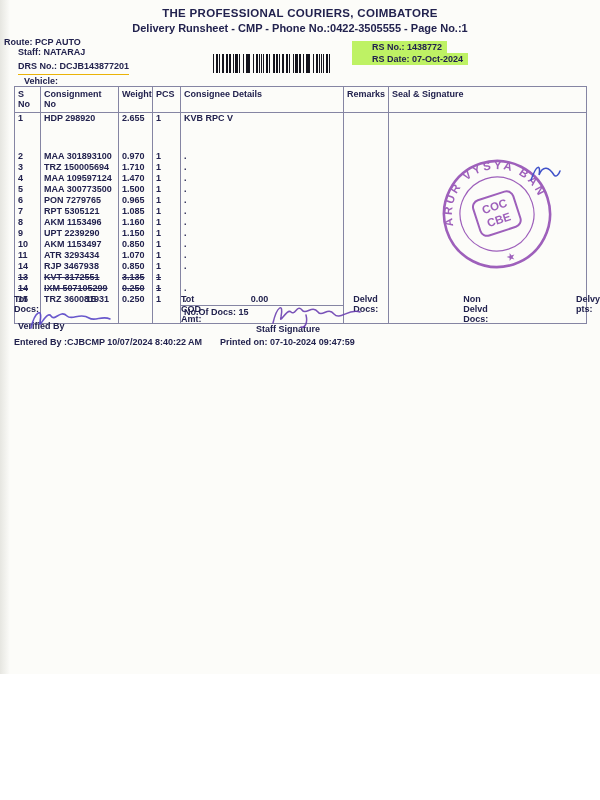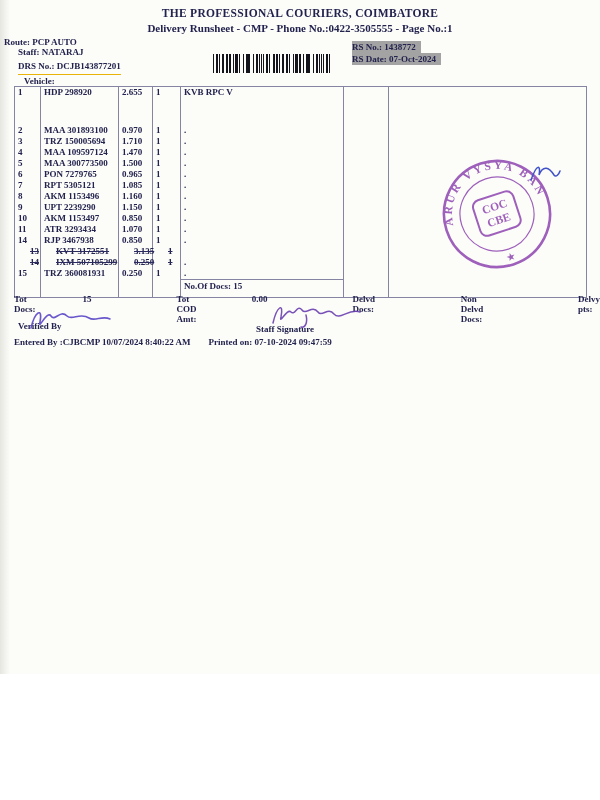--- a/index.html
+++ b/index.html
@@ -1,52 +1,52 @@
 <!DOCTYPE html>
 <html><head>
 <meta charset="utf-8">
 <style>
   html,body { margin:0; padding:0; background:#ffffff; }
   .page {
     position:relative; width:600px; height:674px; overflow:hidden;
     background:#fcfcf9;
-    font-family:Liberation Serif, serif;
+    font-family:Liberation Sans, sans-serif;
     color:#22224e; font-weight:bold; font-size:9px;
     --line:#8585a3; --ink:#22224e;
   }
   .page::before {
     content:""; position:absolute; left:0; top:0; bottom:0; width:10px;
     background:linear-gradient(90deg,#e6e6e1,#fcfcf9); pointer-events:none;
   }
   .abs { position:absolute; }
   .center { left:0; right:0; text-align:center; }
   .title { top:7px; font-size:11.5px; letter-spacing:0.3px; }
   .subtitle { top:22px; font-size:11px; }
   .lbl-line span { display:inline; }
   .route { left:4px; top:37px; }
   .staff { left:18px; top:47px; }
   .drs { left:18px; top:61px; border-bottom:1px solid #eab308; padding-bottom:3px; }
   .vehicle { left:24px; top:76px; }
   .vehicle-line { display:inline-block; width:142px; border-bottom:1px solid #55557a; height:8px; vertical-align:bottom; }
-  .hl { background:#a3a3a3; padding:1px 5px 1px 0; }
+  .hl { background:#bef264; padding:1px 5px 1px 20px; }
   .rsno { left:352px; top:41px; }
   .rsdate { left:352px; top:53px; }
   .barcode {
     left:213px; top:54px; width:118px; height:19px; background:
       repeating-linear-gradient(90deg,#14141c 0 1px,transparent 1px 3px,#14141c 3px 5px,transparent 5px 6px,#14141c 6px 7px,transparent 7px 10px),
       repeating-linear-gradient(90deg,transparent 0 4px,#14141c 4px 5px,transparent 5px 9px,#14141c 9px 10px,transparent 10px 13px);
   }
   .table { left:14px; top:86px; width:571px; border:1px solid var(--line); background:transparent; }
   .tgrid { display:grid; grid-template-columns:26px 78px 34px 28px 163px 45px 1fr; }
   .tgrid > div { border-right:1px solid var(--line); }
   .tgrid > div:nth-child(7n) { border-right:none; }
   .th { border-bottom:1px solid var(--line); padding:2px 3px 3px; font-size:9px; }
   .td { padding:1px 3px 0.5px; min-height:9.5px; font-size:9px; line-height:9.5px; white-space:nowrap; }
   .row1 { padding-bottom:27px; }
-  .struck { text-decoration:line-through; text-decoration-color:#2c2c60;margin-left:12px; }
+  .struck { text-decoration:line-through; text-decoration-color:#2c2c60; }
   .tfoot > div { min-height:13px; }
   .tfoot .c5 { border-top:1px solid var(--line); padding:2px 3px; }
   .totals { left:14px; top:294px; display:flex; align-items:baseline;gap:41px; }
   .totals .v { margin-left:6px; }
   .totals .g { margin-left:44px; }
   .printline { left:14px; top:305px; display:flex;margin-top:32px; }
   .printline .g { margin-left:18px; }
   .verified { left:18px; top:321px; }
   .staffsig { left:256px; top:324px; }
   .stamp-wrap { left:441px; top:158px; width:112px; height:112px; transform:rotate(-18deg); opacity:0.82; }
@@ -81,20 +81,29 @@
   <div class="abs rsno hl">
     <span>RS No.:</span>
     <span>1438772</span>
   </div>
   <div class="abs rsdate hl">
     <span>RS Date:</span>
     <span>07-Oct-2024</span>
   </div>
 
   <div class="abs table">
+    <div class="tgrid thead">
+      <div class="th">S No</div>
+      <div class="th">Consignment No</div>
+      <div class="th">Weight</div>
+      <div class="th">PCS</div>
+      <div class="th">Consignee Details</div>
+      <div class="th">Remarks</div>
+      <div class="th">Seal &amp; Signature</div>
+    </div>
     <div class="tgrid tbody" id="tbody">
     <div class="td row1">1</div>
     <div class="td row1">HDP 298920</div>
     <div class="td row1">2.655</div>
     <div class="td row1">1</div>
     <div class="td row1">KVB RPC V</div>
     <div class="td row1"></div>
     <div class="td row1"></div>
 
     <div class="td">2</div>

